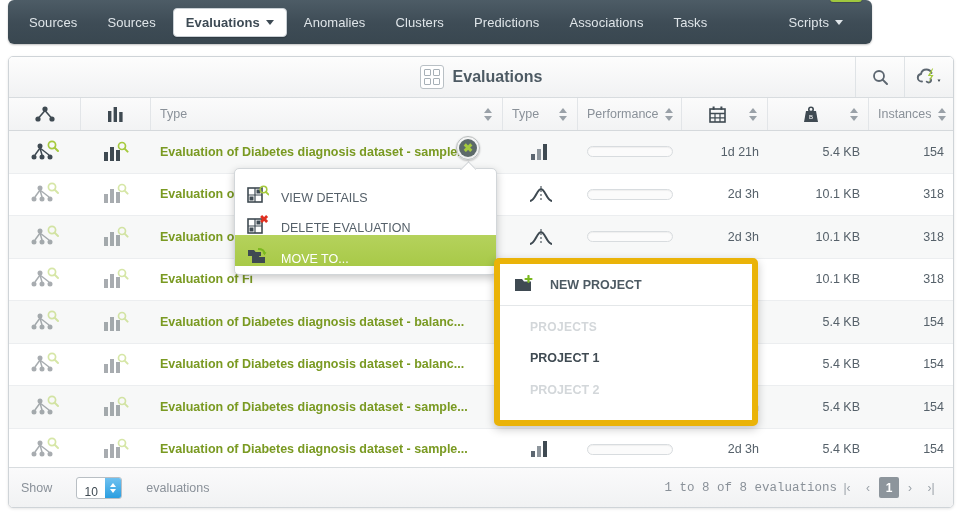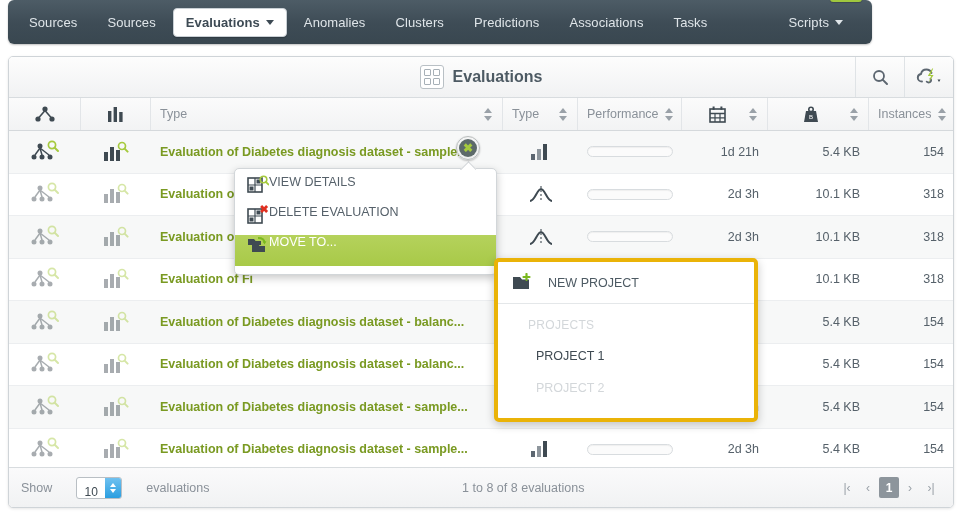--- a/index.html
+++ b/index.html
@@ -217,59 +217,61 @@
   .ctx-arrow::after {
     content: '';
     position: absolute; left: 2px; top: 3px;
     width: 12px; height: 12px;
     background: #fff;
     border-left: 1px solid #d2d6d9;
     border-top: 1px solid #d2d6d9;
     transform: rotate(45deg);
   }
   .ctx-item {
-    display: flex; align-items: flex-start;
+    display: flex; align-items: flex-end;
     height: 30px;
     padding: 0 14px 0 12px;
+    gap: 12px;
     color: #56616a;
     font-size: 12.5px;
     cursor: pointer;
     white-space: nowrap;
   }
   .ctx-item.highlight {
     background: linear-gradient(to bottom,#b5d25c 0%,#a8c948 100%);
     color: #ffffff;
   }
   .ctx-ico { width: 22px; height: 20px; position: relative; flex: none; }
 
   
   .submenu {
     position: absolute;
     background: #ffffff;
-    border: 4px solid #eab308;
+    border: 6px solid #eab308;
     border-radius: 5px;
     box-shadow: 0 3px 10px rgba(0,0,0,.22);
     z-index: 35;
     overflow: hidden;
+    font-weight: bold;
   }
   .sub-item {
     display: flex; align-items: center;
     height: 41px; gap: 13px;
     padding: 0 16px 0 13px;
     font-size: 12.5px; color: #4d5a63;
     cursor: pointer; white-space: nowrap;
   }
   .sub-divider { height: 1px; background: #e4e7e9; }
   .sub-group-label {
     padding: 14px 16px 8px 30px;
     font-size: 12px; color: #d3d7da;
     letter-spacing: .3px;
   }
   .sub-proj {
-    padding: 9px 16px 9px 38px;
+    padding: 9px 16px 9px 30px;
     font-size: 12.5px; color: #3f4a52;
     cursor: pointer;
   }
   .sub-proj.dim { color: #d3d7da; }
 
   
   .panel-footer {
     position: absolute; left: 0; bottom: 0;
     width: 100%; height: 40px;
     background: linear-gradient(to bottom,#fafafb 0%,#f1f2f3 100%);
@@ -298,21 +300,21 @@
     justify-content: center; gap: 2px;
     cursor: pointer;
   }
   .spinner .arrows i {
     display: block; width: 0; height: 0;
     border-left: 3.5px solid transparent;
     border-right: 3.5px solid transparent;
   }
   .spinner .arrows i.up { border-bottom: 4px solid #fff; }
   .spinner .arrows i.dn { border-top: 4px solid #fff; }
-  .foot-mid { flex: 1; text-align: center; }
+  .foot-mid { flex: 1; text-align: right; font-family: Liberation Mono, monospace; }
   .pager { display: flex; align-items: center; gap: 1px; }
   .pg {
     min-width: 20px; height: 21px;
     display: flex; align-items: center; justify-content: center;
     font-size: 12px; color: #9aa1a8; padding: 0 5px;
     cursor: pointer;
   }
   .pg.current {
     background: #8d959c; color: #fff; border-radius: 2px;
     font-weight: bold;

